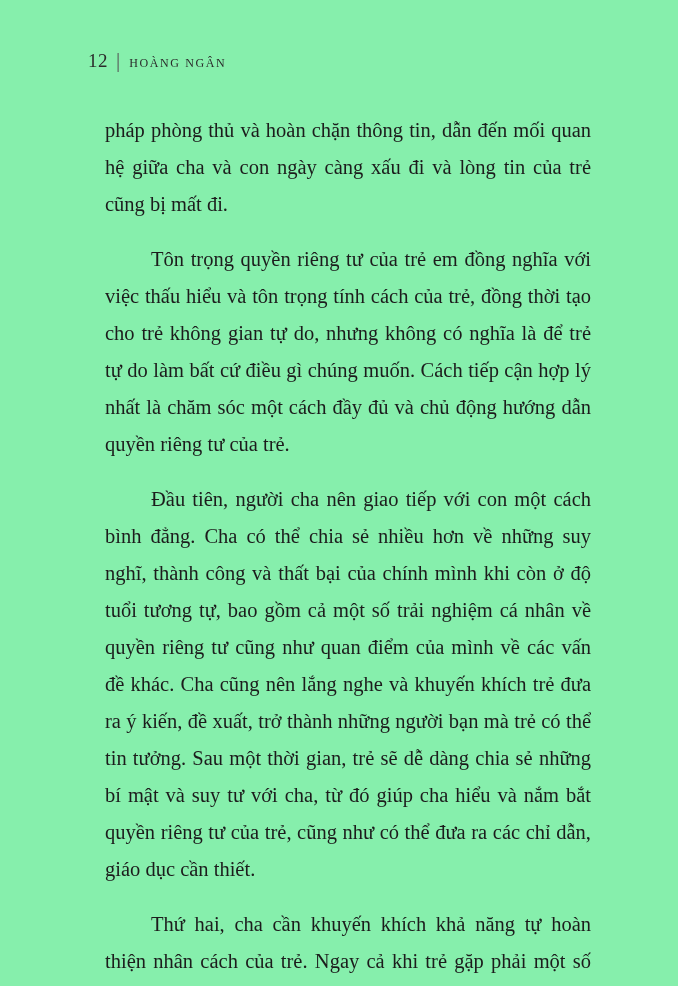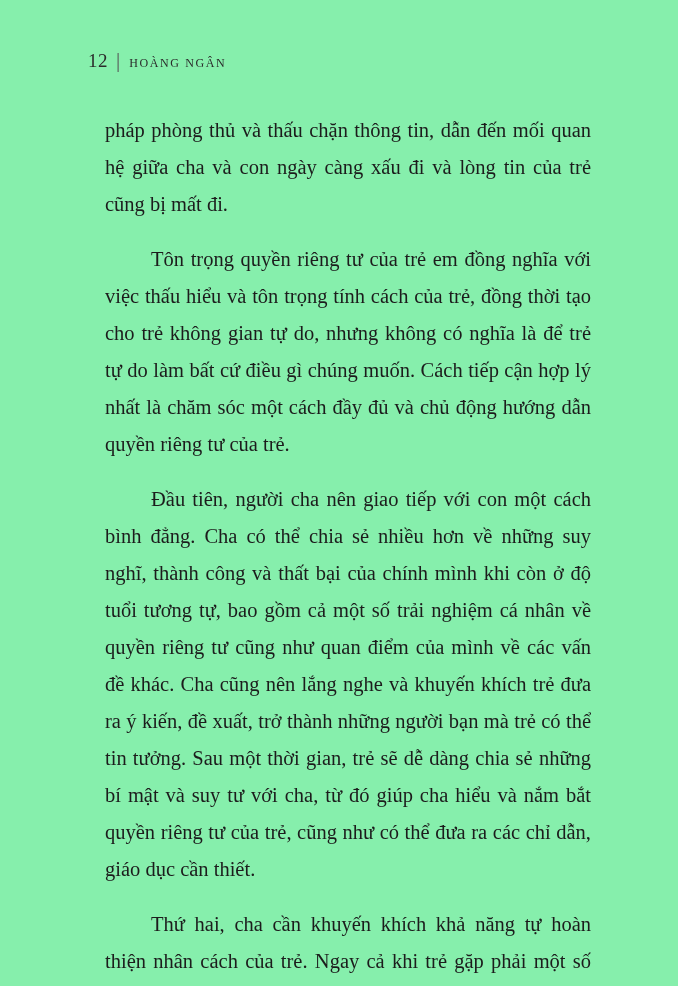--- a/index.html
+++ b/index.html
@@ -75,21 +75,21 @@
 
 <div class="page">
 
   <div class="running-header">
     <span class="folio">12</span>
     <span class="sep">|</span>
     <span class="book-title">HOÀNG NGÂN</span>
   </div>
 
   <div class="text-block">
-    <p class="body-paragraph">pháp phòng thủ và thấu chặn thông tin, dẫn đến mối quan hệ giữa cha và con ngày càng xấu đi và lòng tin của trẻ cũng bị mất đi.</p>
+    <p class="body-paragraph">pháp phòng thủ và hoàn chặn thông tin, dẫn đến mối quan hệ giữa cha và con ngày càng xấu đi và lòng tin của trẻ cũng bị mất đi.</p>
     <div class="para-gap"></div>
     <p class="body-paragraph indented">Tôn trọng quyền riêng tư của trẻ em đồng nghĩa với việc thấu hiểu và tôn trọng tính cách của trẻ, đồng thời tạo cho trẻ không gian tự do, nhưng không có nghĩa là để trẻ tự do làm bất cứ điều gì chúng muốn. Cách tiếp cận hợp lý nhất là chăm sóc một cách đầy đủ và chủ động hướng dẫn quyền riêng tư của trẻ.</p>
     <div class="para-gap"></div>
     <p class="body-paragraph indented">Đầu tiên, người cha nên giao tiếp với con một cách bình đẳng. Cha có thể chia sẻ nhiều hơn về những suy nghĩ, thành công và thất bại của chính mình khi còn ở độ tuổi tương tự, bao gồm cả một số trải nghiệm cá nhân về quyền riêng tư cũng như quan điểm của mình về các vấn đề khác. Cha cũng nên lắng nghe và khuyến khích trẻ đưa ra ý kiến, đề xuất, trở thành những người bạn mà trẻ có thể tin tưởng. Sau một thời gian, trẻ sẽ dễ dàng chia sẻ những bí mật và suy tư với cha, từ đó giúp cha hiểu và nắm bắt quyền riêng tư của trẻ, cũng như có thể đưa ra các chỉ dẫn, giáo dục cần thiết.</p>
     <div class="para-gap"></div>
     <p class="body-paragraph indented">Thứ hai, cha cần khuyến khích khả năng tự hoàn thiện nhân cách của trẻ. Ngay cả khi trẻ gặp phải một số yếu tố tiêu cực cá nhân, cha không cần phải lo lắng</p>
   </div>
 
 </div>
 

